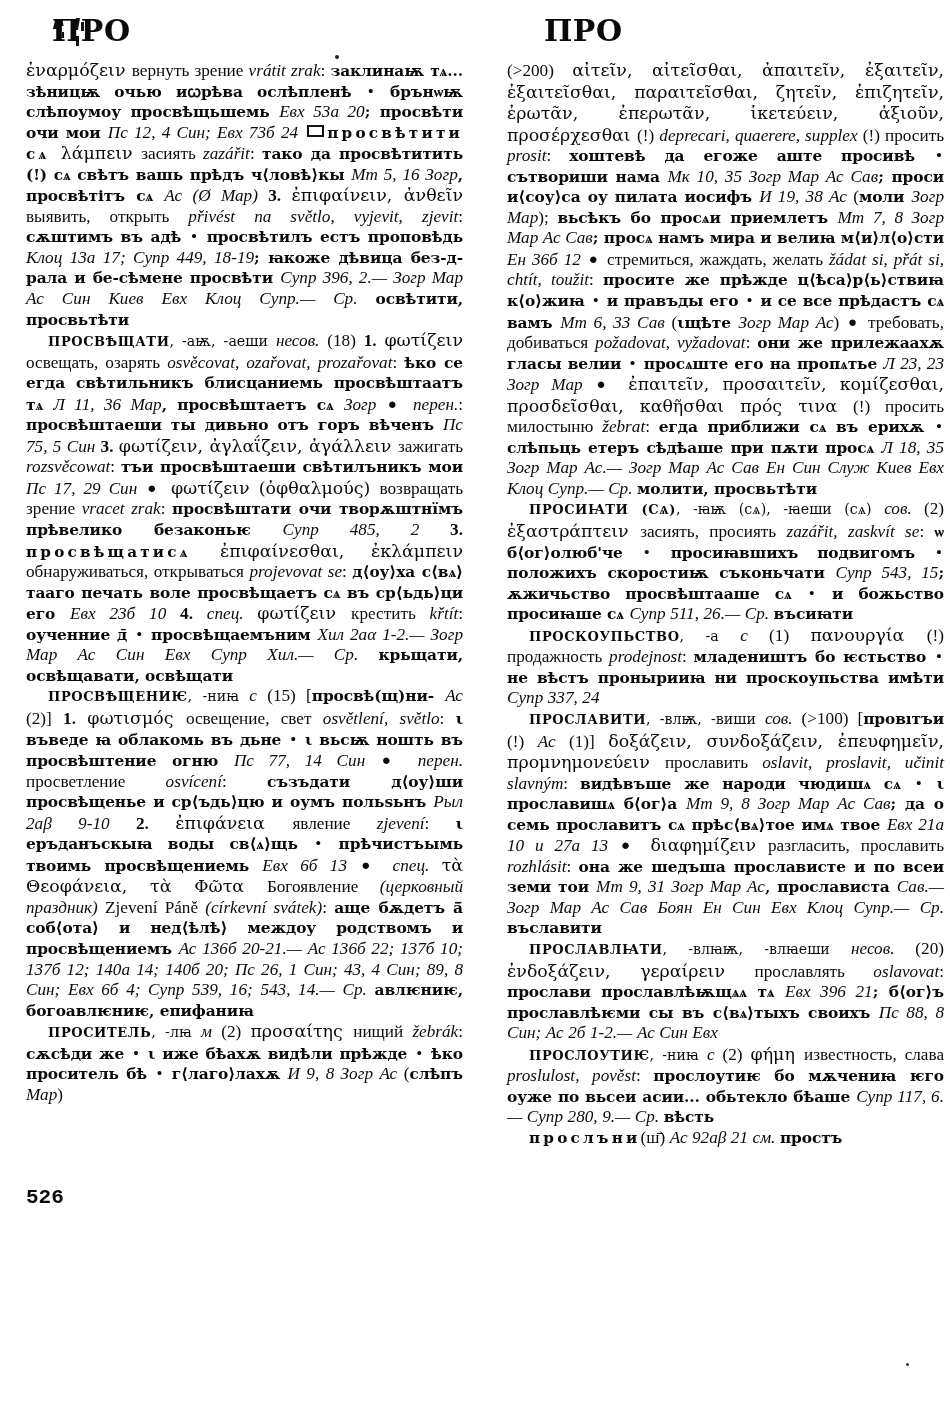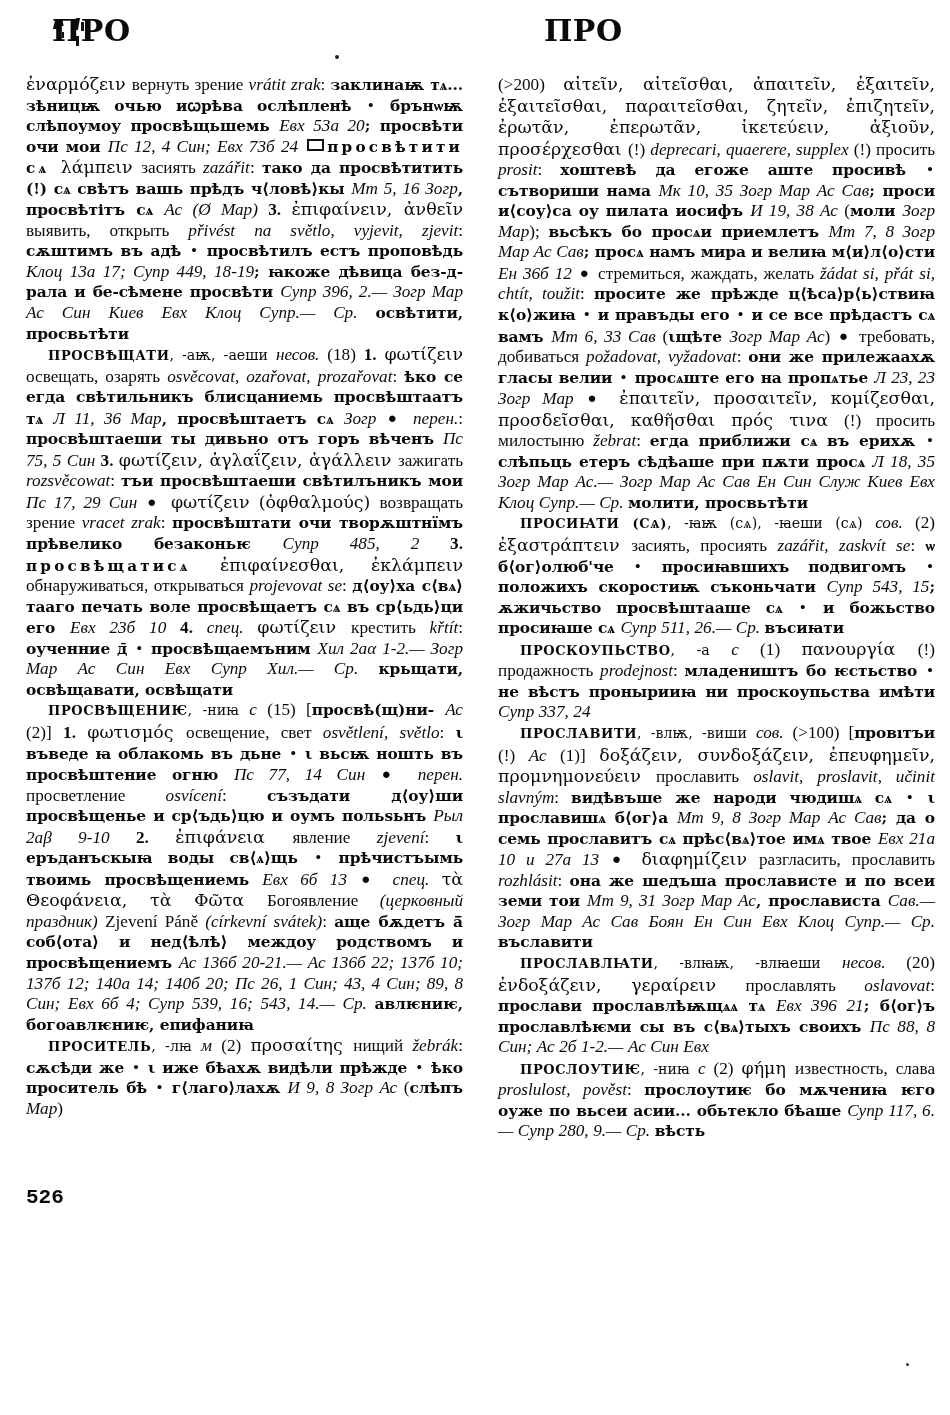--- a/index.html
+++ b/index.html
@@ -52,22 +52,22 @@
   .sp3 { left: 49px; top: 8px;   width: 4px; height: 12px; transform: skewX(-10deg); }
   .sp4 { left: 55px; top: 12px;  width: 3px; height: 9px; }
   .sp5 { left: 50px; top: 26px;  width: 3px; height: 10px; }
   .sp6 { left: 36px; top: 22px;  width: 2px; height: 6px; }
   .dot-col1  { position: absolute; left: 335px; top: 55px; width: 4px; height: 4px; background: #222; border-radius: 50%; }
   .dot-bot   { position: absolute; left: 906px; top: 1363px; width: 3px; height: 3px; background: #333; border-radius: 50%; }
 
   
   .columns {
     display: flex;
-    gap: 35px;
-    margin-top: 14px;
+    gap: 44px;
+    margin-top: 0;
   }
   .col {
     width: 437px;
     flex: 0 0 437px;
   }
 
   .para {
     margin: 0;
     text-align: justify;
     font-size: 17.2px;
@@ -165,17 +165,18 @@
         <p class="para indent" id="entry-prosvestenie"><span class="hw">ПРОСВѢЩЕНИѤ</span><span class="gram">, -ниꙗ </span><span class="it">с</span><span> (15) [</span><span class="ocs">просвѣ(щ)ни- </span><span class="it">Ас</span><span> (2)] </span><span class="bi">1. </span><span class="gr">φωτισμός </span><span>освещение, свет </span><span class="it">osvětlení, světlo</span><span>: </span><span class="ocs">ι въведе ꙗ облакомь въ дьне </span><span class="mdot">•</span><span class="ocs"> ι вьсѭ ношть въ просвѣштение огню </span><span class="it">Пс 77, 14 Син </span><span class="bull">●</span><span class="it"> перен. </span><span>просветление </span><span class="it">osvícení</span><span>: </span><span class="ocs">съзъдати д⟨оу⟩ши просвѣщенье и ср⟨ъдь⟩цю и оумъ польѕьнъ </span><span class="it">Рыл 2аβ 9-10 </span><span class="bi">2. </span><span class="gr">ἐπιφάνεια </span><span>явление </span><span class="it">zjevení</span><span>: </span><span class="ocs">ι еръданъскыꙗ воды св⟨ѧ⟩щь </span><span class="mdot">•</span><span class="ocs"> прѣчистъымь твоимь просвѣщениемь </span><span class="it">Евх 6б 13 </span><span class="bull">●</span><span class="it"> спец. </span><span class="gr">τὰ Θεοφάνεια, τὰ Φῶτα </span><span>Богоявление </span><span class="it">(церковный праздник) </span><span>Zjevení Páně </span><span class="it">(církevní svátek)</span><span>: </span><span class="ocs">аще бѫдетъ ā̄ соб⟨ота⟩ и нед⟨ѣлѣ⟩ междоу родствомъ и просвѣщениемъ </span><span class="it">Ас 136б 20-21.— Ас 136б 22; 137б 10; 137б 12; 140а 14; 140б 20; Пс 26, 1 Син; 43, 4 Син; 89, 8 Син; Евх 6б 4; Супр 539, 16; 543, 14.— Ср. </span><span class="ocs">авлѥниѥ, богоавлѥниѥ, епифаниꙗ</span></p>
         <p class="para indent" id="entry-prositel"><span class="hw">ПРОСИТЕЛЬ</span><span class="gram">, -лꙗ </span><span class="it">м</span><span> (2) </span><span class="gr">προσαίτης </span><span>нищий </span><span class="it">žebrák</span><span>: </span><span class="ocs">сѫсѣди же </span><span class="mdot">•</span><span class="ocs"> ι иже бѣахѫ видѣли прѣжде </span><span class="mdot">•</span><span class="ocs"> ѣко проситель бѣ </span><span class="mdot">•</span><span class="ocs"> г⟨лаго⟩лахѫ </span><span class="it">И 9, 8 Зогр Ас </span><span>(</span><span class="ocs">слѣпъ </span><span class="it">Мар</span><span>)</span></p>
       </div>
     <div class="col" id="col-right">
         <p class="para" id="entry-prositi-cont"><span>(&gt;200) </span><span class="gr">αἰτεῖν, αἰτεῖσθαι, ἀπαιτεῖν, ἐξαιτεῖν, ἐξαιτεῖσθαι, παραιτεῖσθαι, ζητεῖν, ἐπιζητεῖν, ἐρωτᾶν, ἐπερωτᾶν, ἱκετεύειν, ἀξιοῦν, προσέρχεσθαι </span><span>(!) </span><span class="it">deprecari, quaerere, supplex </span><span>(!) просить </span><span class="it">prosit</span><span>: </span><span class="ocs">хоштевѣ да егоже аште просивѣ </span><span class="mdot">•</span><span class="ocs"> сътвориши нама </span><span class="it">Мк 10, 35 Зогр Мар Ас Сав</span><span class="ocs">; проси и⟨соу⟩са оу пилата иосифъ </span><span class="it">И 19, 38 Ас </span><span>(</span><span class="ocs">моли </span><span class="it">Зогр Мар</span><span>); </span><span class="ocs">вьсѣкъ бо просѧи приемлетъ </span><span class="it">Мт 7, 8 Зогр Мар Ас Сав</span><span class="ocs">; просѧ намъ мира и велиꙗ м⟨и⟩л⟨о⟩сти </span><span class="it">Ен 36б 12 </span><span class="bull">●</span><span> стремиться, жаждать, желать </span><span class="it">žádat si, přát si, chtít, toužit</span><span>: </span><span class="ocs">просите же прѣжде ц⟨ѣса⟩р⟨ь⟩ствиꙗ к⟨о⟩жиꙗ </span><span class="mdot">•</span><span class="ocs"> и правъды его </span><span class="mdot">•</span><span class="ocs"> и се все прѣдастъ сѧ вамъ </span><span class="it">Мт 6, 33 Сав </span><span>(</span><span class="ocs">ιщѣте </span><span class="it">Зогр Мар Ас</span><span>) </span><span class="bull">●</span><span> требовать, добиваться </span><span class="it">požadovat, vyžadovat</span><span>: </span><span class="ocs">они же прилежаахѫ гласы велии </span><span class="mdot">•</span><span class="ocs"> просѧште его на пропѧтье </span><span class="it">Л 23, 23 Зогр Мар </span><span class="bull">●</span><span class="gr"> ἐπαιτεῖν, προσαιτεῖν, κομίζεσθαι, προσδεῖσθαι, καθῆσθαι πρός τινα </span><span>(!) просить милостыню </span><span class="it">žebrat</span><span>: </span><span class="ocs">егда приближи сѧ въ ерихѫ </span><span class="mdot">•</span><span class="ocs"> слѣпьць етеръ сѣдѣаше при пѫти просѧ </span><span class="it">Л 18, 35 Зогр Мар Ас.— Зогр Мар Ас Сав Ен Син Служ Киев Евх Клоц Супр.— Ср. </span><span class="ocs">молити, просвьтѣти</span></p>
         <p class="para indent" id="entry-prosijati"><span class="hw">ПРОСИꙖТИ (СѦ)</span><span class="gram">, -ꙗѭ (сѧ), -ꙗеши (сѧ) </span><span class="it">сов.</span><span> (2) </span><span class="gr">ἐξαστράπτειν </span><span>засиять, просиять </span><span class="it">zazářit, zaskvít se</span><span>: </span><span class="ocs">ѡ б⟨ог⟩олюб'че </span><span class="mdot">•</span><span class="ocs"> просиꙗвшихъ подвигомъ </span><span class="mdot">•</span><span class="ocs"> положихъ скоростиѭ съконьчати </span><span class="it">Супр 543, 15</span><span class="ocs">; ѫжичьство просвѣштааше сѧ </span><span class="mdot">•</span><span class="ocs"> и божьство просиꙗше сѧ </span><span class="it">Супр 511, 26.— Ср. </span><span class="ocs">въсиꙗти</span></p>
         <p class="para indent" id="entry-proskupьstvo"><span class="hw">ПРОСКОУПЬСТВО</span><span class="gram">, -а </span><span class="it">с</span><span> (1) </span><span class="gr">πανουργία </span><span>(!) продажность </span><span class="it">prodejnost</span><span>: </span><span class="ocs">младеништъ бо ѥстьство </span><span class="mdot">•</span><span class="ocs"> не вѣстъ пронырииꙗ ни проскоупьства имѣти </span><span class="it">Супр 337, 24</span></p>
         <p class="para indent" id="entry-proslaviti"><span class="hw">ПРОСЛАВИТИ</span><span class="gram">, -влѭ, -виши </span><span class="it">сов.</span><span> (&gt;100) [</span><span class="ocs">провıтъи </span><span>(!) </span><span class="it">Ас</span><span> (1)] </span><span class="gr">δοξάζειν, συνδοξάζειν, ἐπευφημεῖν, προμνημονεύειν </span><span>прославить </span><span class="it">oslavit, proslavit, učinit slavným</span><span>: </span><span class="ocs">видѣвъше же народи чюдишѧ сѧ </span><span class="mdot">•</span><span class="ocs"> ι прославишѧ б⟨ог⟩а </span><span class="it">Мт 9, 8 Зогр Мар Ас Сав</span><span class="ocs">; да о семь прославитъ сѧ прѣс⟨вѧ⟩тое имѧ твое </span><span class="it">Евх 21а 10 и 27а 13 </span><span class="bull">●</span><span class="gr"> διαφημίζειν </span><span>разгласить, прославить </span><span class="it">rozhlásit</span><span>: </span><span class="ocs">она же шедъша прославиcте и по всеи земи тои </span><span class="it">Мт 9, 31 Зогр Мар Ас</span><span class="ocs">, прослависта </span><span class="it">Сав.— Зогр Мар Ас Сав Боян Ен Син Евх Клоц Супр.— Ср. </span><span class="ocs">въславити</span></p>
         <p class="para indent" id="entry-proslavljati"><span class="hw">ПРОСЛАВЛꙖТИ</span><span class="gram">, -влꙗѭ, -влꙗеши </span><span class="it">несов.</span><span> (20) </span><span class="gr">ἐνδοξάζειν, γεραίρειν </span><span>прославлять </span><span class="it">oslavovat</span><span>: </span><span class="ocs">прослави прославлѣѭщѧѧ тѧ </span><span class="it">Евх 396 21</span><span class="ocs">; б⟨ог⟩ъ прославлѣѥми сы въ с⟨вѧ⟩тыхъ своихъ </span><span class="it">Пс 88, 8 Син; Ас 2б 1-2.— Ас Син Евх</span></p>
         <p class="para indent" id="entry-proslutie"><span class="hw">ПРОСЛОУТИѤ</span><span class="gram">, -ниꙗ </span><span class="it">с</span><span> (2) </span><span class="gr">φήμη </span><span>известность, слава </span><span class="it">proslulost, pověst</span><span>: </span><span class="ocs">прослоутиѥ бо мѫчениꙗ ѥго оуже по вьсеи асии... обьтекло бѣаше </span><span class="it">Супр 117, 6.— Супр 280, 9.— Ср. </span><span class="ocs">вѣсть</span></p>
+        <p class="para indent" id="entry-proslъni"><span class="spaced">прослъни</span><span>(ш̄) </span><span class="it">Ас 92аβ 21 см. </span><span class="ocs">простъ</span></p>
       </div>
   </div>
 
   <div class="folio">526</div>
 </div>
 
 </body></html>

